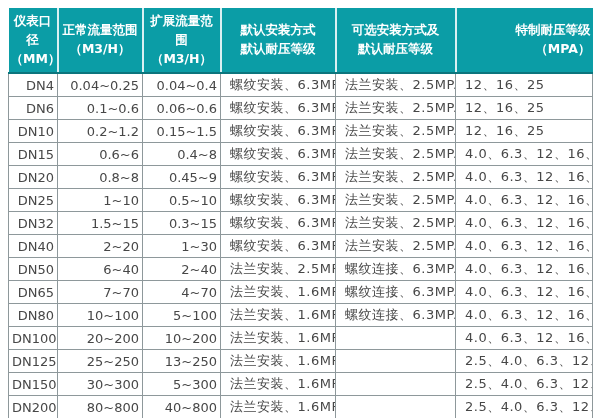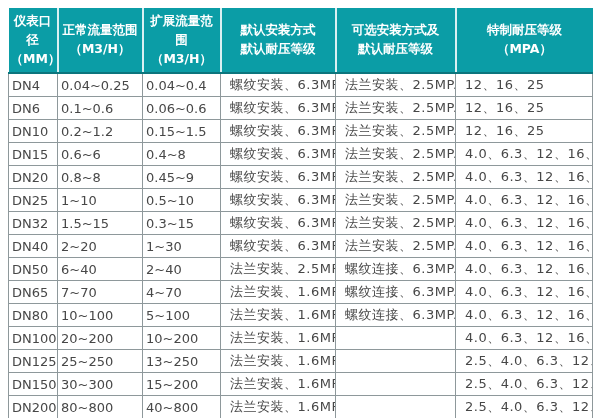--- a/index.html
+++ b/index.html
@@ -16,27 +16,27 @@
   col.c2{width:78px;}
   col.c3{width:115px;}
   col.c4{width:120px;}
   col.c5{width:137px;}
   thead th{
     background:#0b9da6;color:#ffffff;font-weight:bold;font-size:12.5px;
     line-height:1.5;padding:4px 2px;text-align:center;vertical-align:middle;
     border-bottom:2px solid #0c757d;
   }
   thead th + th{border-left:2px solid rgba(255,255,255,0.85);}
-  thead th.h-left{text-align:center;padding-left:2px;}
+  thead th.h-left{text-align:right;padding-left:2px;}
   tbody td{
     border:1px solid #8e989b;background:#ffffff;color:#474747;
     font-size:13px;height:22px;padding:0 3px;vertical-align:middle;
     white-space:nowrap;overflow:hidden;
   }
-  td.c-center{text-align:left;}
+  td.c-center{text-align:right;}
   td.c-left{text-align:left;padding-left:9px;letter-spacing:0.5px;}
   .hline{display:block;}
 </style>
 </head>
 <body>
 
 <div class="wrap">
   <table>
     <colgroup>
       <col class="c0">
@@ -175,21 +175,21 @@
           <td class="c-center">DN125</td>
           <td class="c-center">25~250</td>
           <td class="c-center">13~250</td>
           <td class="c-left">法兰安装、1.6MPA</td>
           <td class="c-left"></td>
           <td class="c-left">2.5、4.0、6.3、12、16</td>
         </tr>
         <tr>
           <td class="c-center">DN150</td>
           <td class="c-center">30~300</td>
-          <td class="c-center">15~200</td>
+          <td class="c-center">5~300</td>
           <td class="c-left">法兰安装、1.6MPA</td>
           <td class="c-left"></td>
           <td class="c-left">2.5、4.0、6.3、12、16</td>
         </tr>
         <tr>
           <td class="c-center">DN200</td>
           <td class="c-center">80~800</td>
           <td class="c-center">40~800</td>
           <td class="c-left">法兰安装、1.6MPA</td>
           <td class="c-left"></td>

